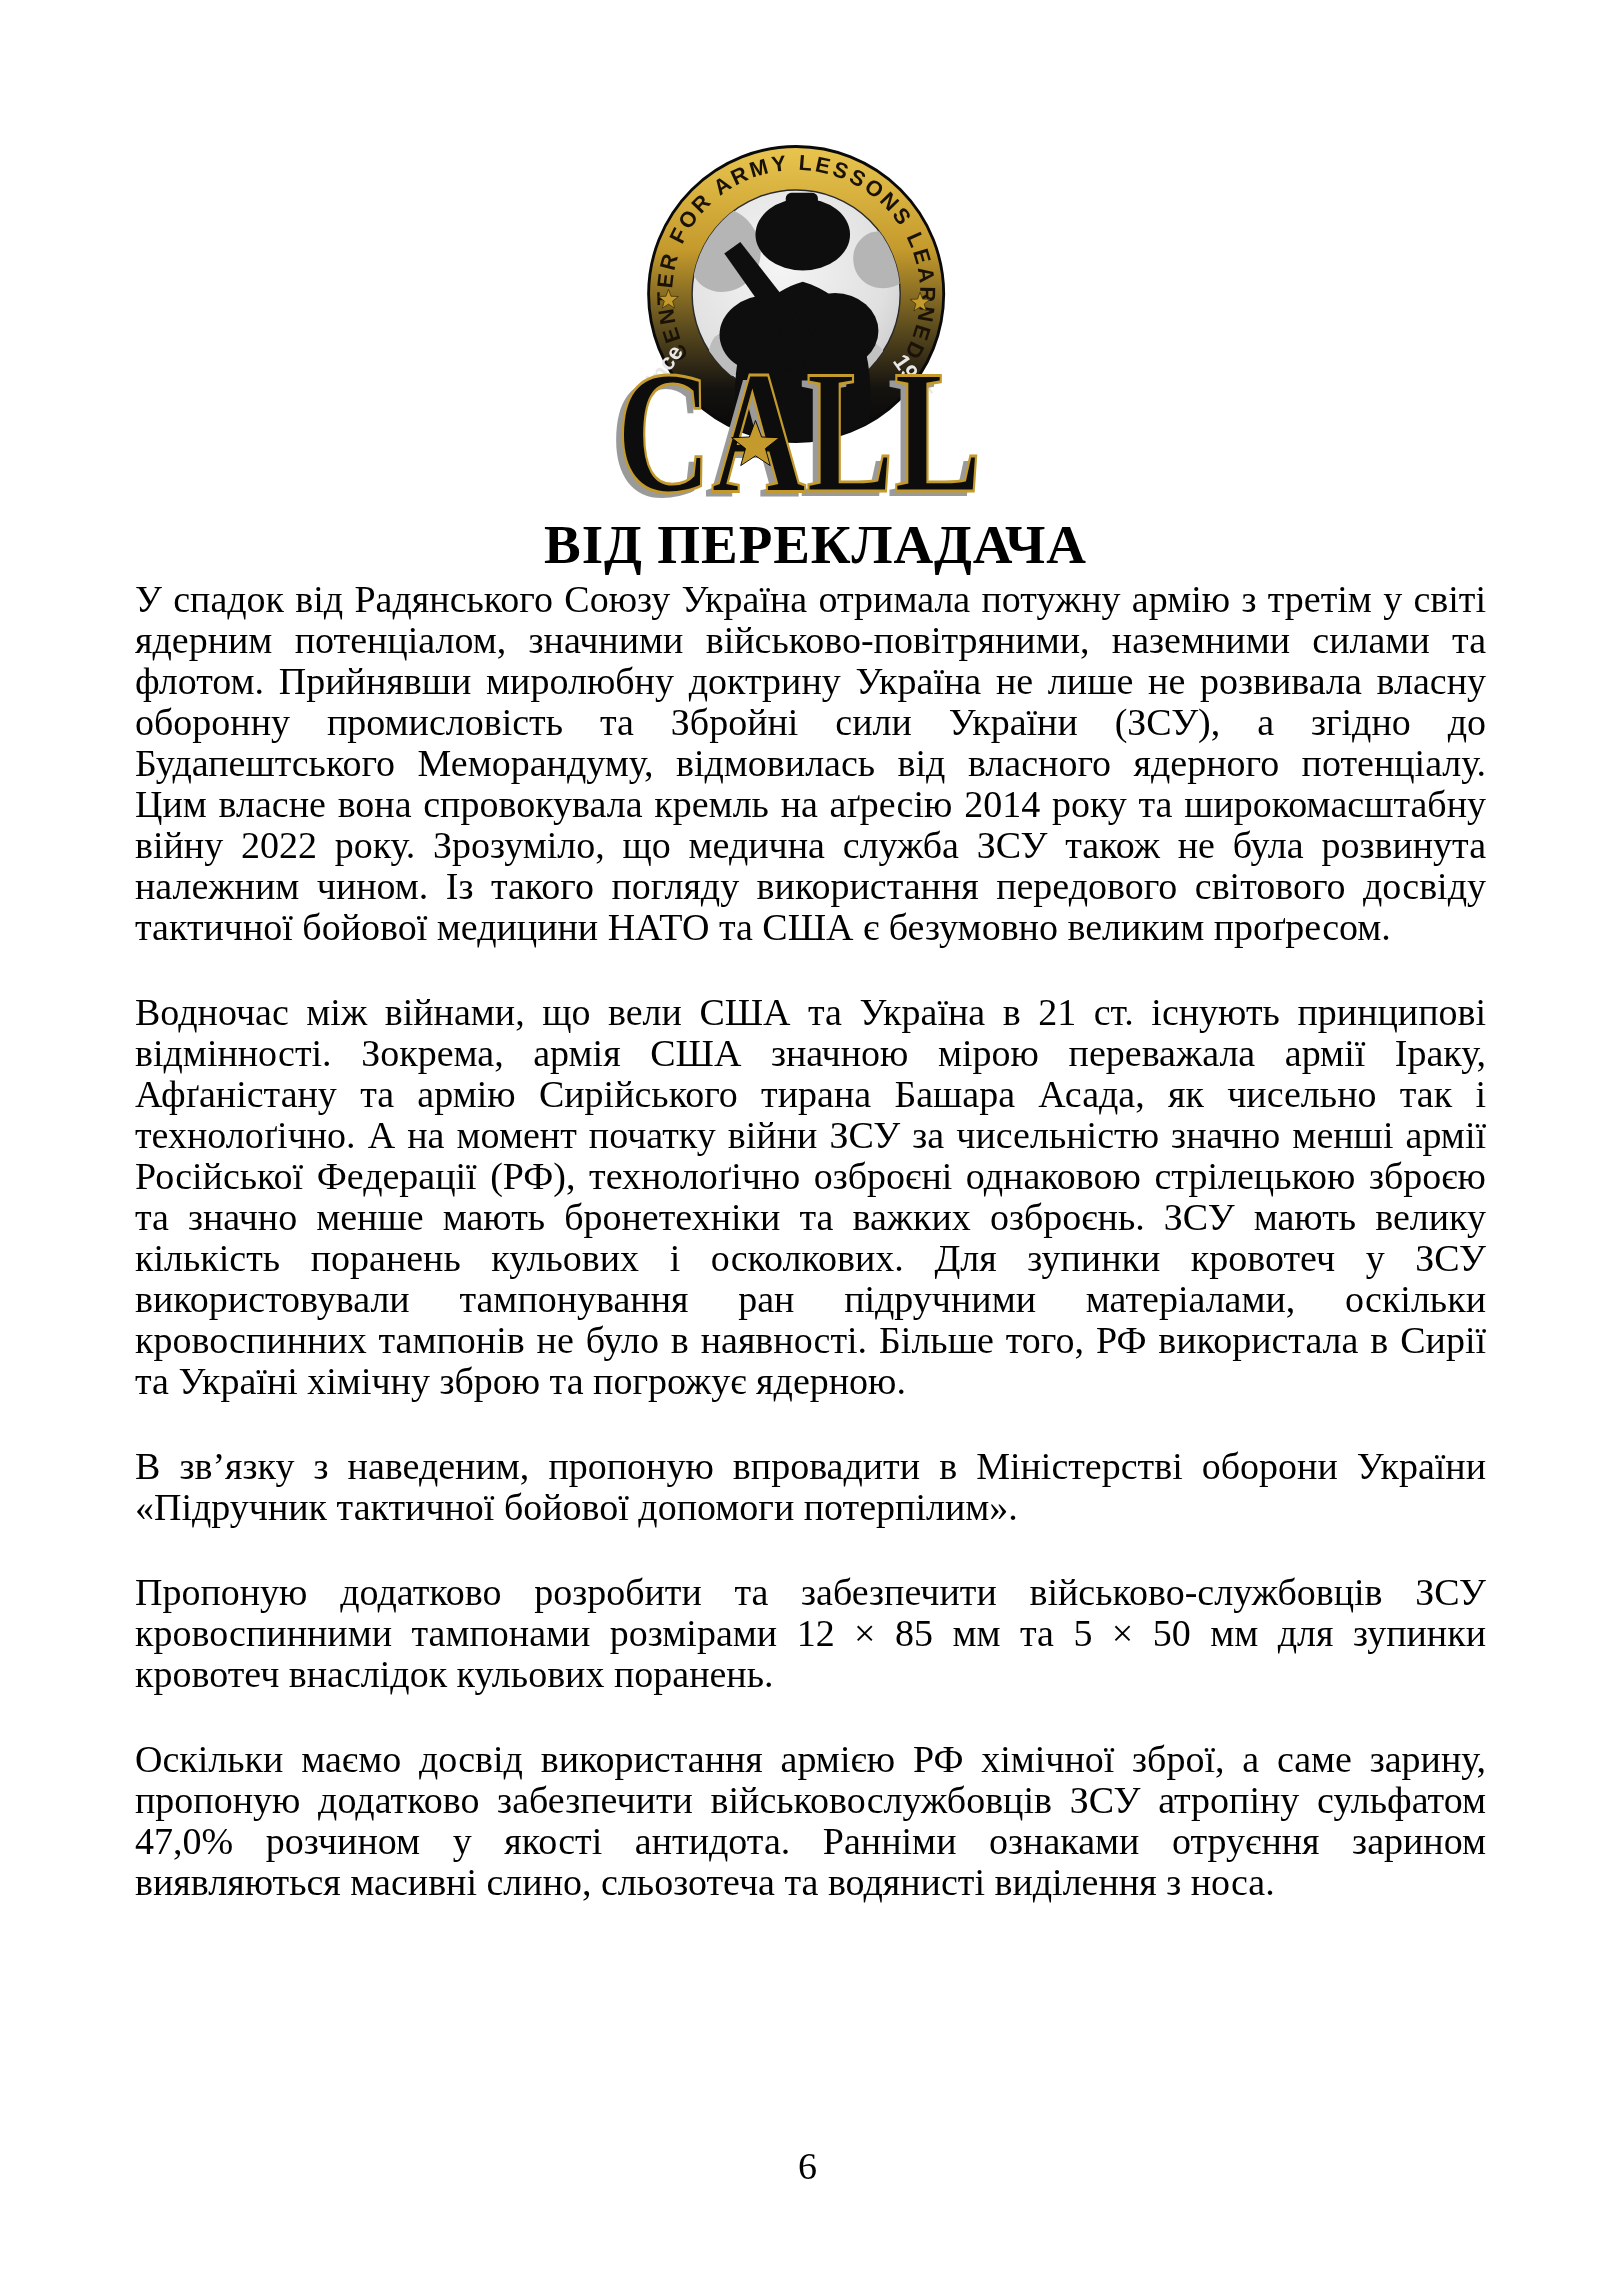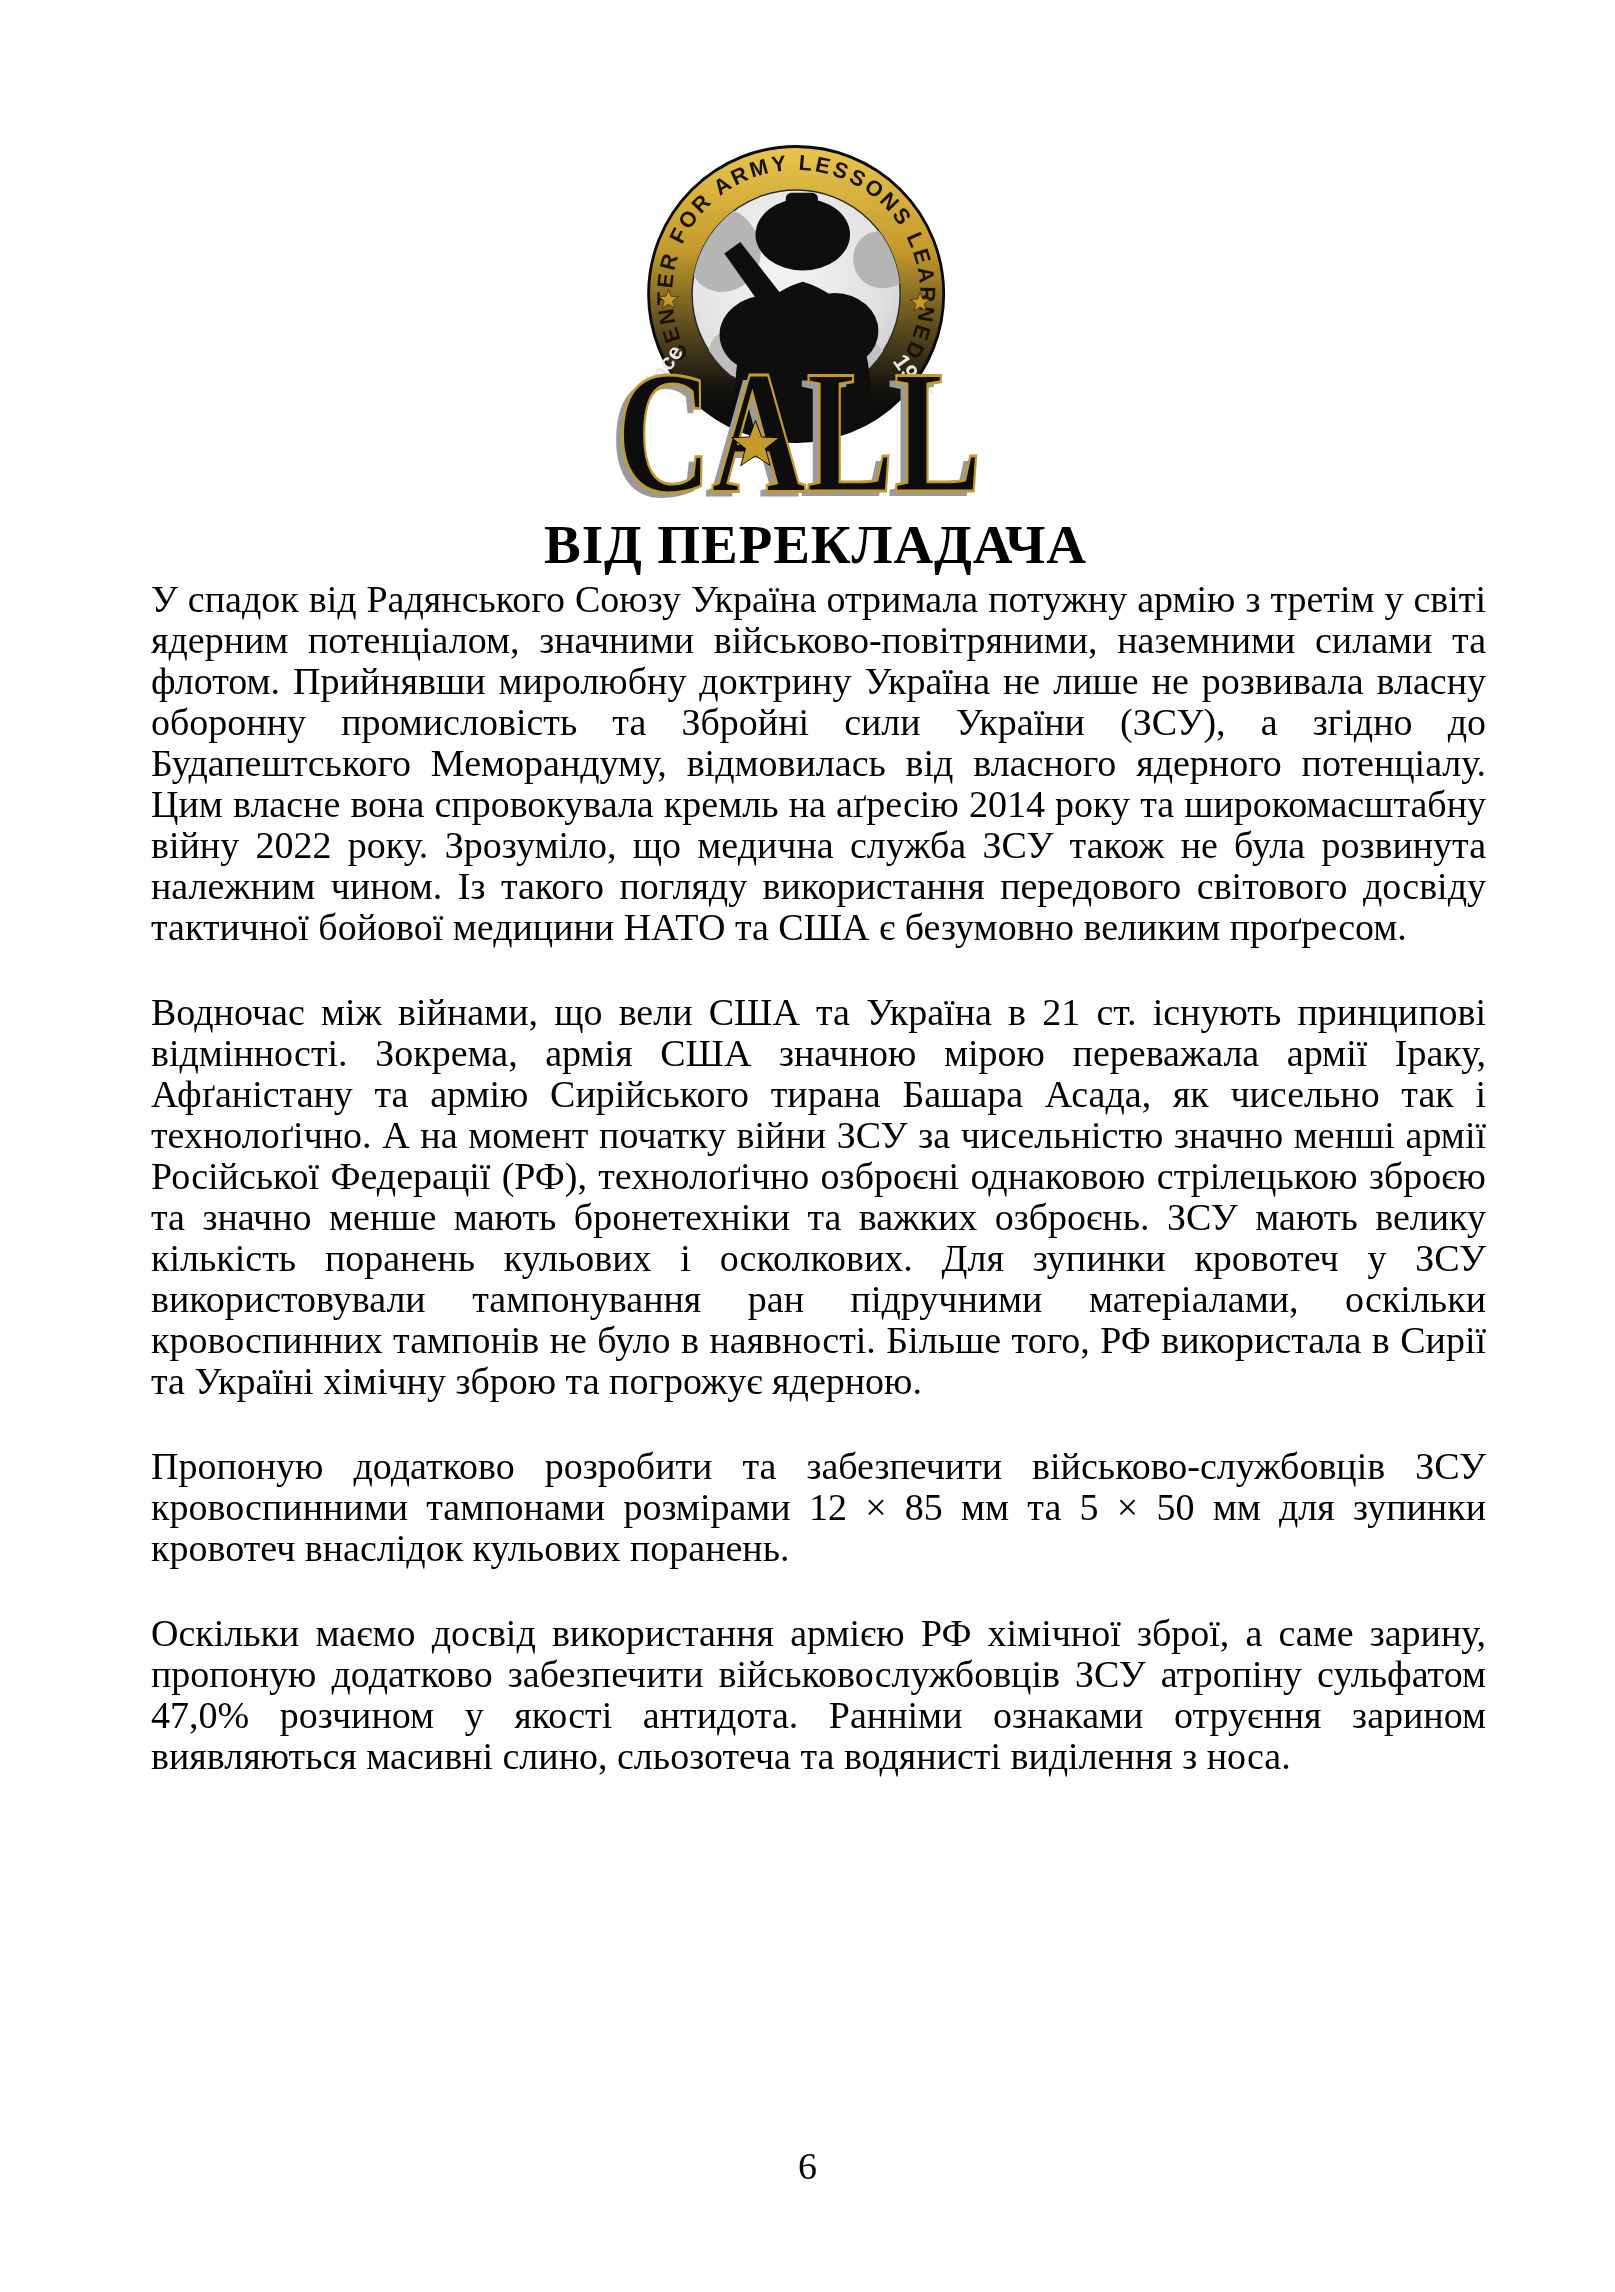--- a/index.html
+++ b/index.html
@@ -31,21 +31,21 @@
     letter-spacing:0.9px;
     font-family:"Liberation Serif","DejaVu Serif",serif;
   }
   .body-text {
     position:absolute;
     top:579px;
     left:135px;
     width:1351px;
   }
   .body-text p {
-    margin:0 0 44px 16px;
+    margin:0 0 44px 0;
     font-size:38px;
     line-height:41px;
     text-align:justify;
     text-justify:inter-word;
   }
   .page-number {
     position:absolute;
     top:2144px;
     left:0;
     width:100%;
@@ -119,20 +119,21 @@
       <text x="224" y="373" text-anchor="middle" font-family="Liberation Serif, DejaVu Serif, serif" font-size="185" font-weight="bold" textLength="386" lengthAdjust="spacingAndGlyphs" fill="#0d0d0d" stroke-width="3" stroke="#C49A2C">CALL</text>
       <use href="#star5" transform="translate(178,325) scale(2.4)" stroke="#000" stroke-width="0.4" fill="#C49A2C"></use>
     </svg>
   </div>
 
   <h1 class="doc-title">ВІД ПЕРЕКЛАДАЧА</h1>
 
   <div class="body-text">
     <p>У спадок від Радянського Союзу Україна отримала потужну армію з третім у світі ядерним потенціалом, значними військово-повітряними, наземними силами та флотом. Прийнявши миролюбну доктрину Україна не лише не розвивала власну оборонну промисловість та Збройні сили України (ЗСУ), а згідно до Будапештського Меморандуму, відмовилась від власного ядерного потенціалу. Цим власне вона спровокувала кремль на аґресію 2014 року та широкомасштабну війну 2022 року. Зрозуміло, що медична служба ЗСУ також не була розвинута належним чином. Із такого погляду використання передового світового досвіду тактичної бойової медицини НАТО та США є безумовно великим проґресом.</p>
     <p>Водночас між війнами, що вели США та Україна в 21 ст. існують принципові відмінності. Зокрема, армія США значною мірою переважала армії Іраку, Афґаністану та армію Сирійського тирана Башара Асада, як чисельно так і технолоґічно. А на момент початку війни ЗСУ за чисельністю значно менші армії Російської Федерації (РФ), технолоґічно озброєні однаковою стрілецькою зброєю та значно менше мають бронетехніки та важких озброєнь. ЗСУ мають велику кількість поранень кульових і осколкових. Для зупинки кровотеч у ЗСУ використовували тампонування ран підручними матеріалами, оскільки кровоспинних тампонів не було в наявності. Більше того, РФ використала в Сирії та Україні хімічну зброю та погрожує ядерною.</p>
+    <p>В зв’язку з наведеним, пропоную впровадити в Міністерстві оборони України «Підручник тактичної бойової допомоги потерпілим».</p>
     <p>Пропоную додатково розробити та забезпечити військово-службовців ЗСУ кровоспинними тампонами розмірами 12 × 85 мм та 5 × 50 мм для зупинки кровотеч внаслідок кульових поранень.</p>
     <p>Оскільки маємо досвід використання армією РФ хімічної зброї, а саме зарину, пропоную додатково забезпечити військовослужбовців ЗСУ атропіну сульфатом 47,0% розчином у якості антидота. Ранніми ознаками отруєння зарином виявляються масивні слино, сльозотеча та водянисті виділення з носа.</p>
   </div>
 
   <div class="page-number">6</div>
 
 </div>
 
 
 </body></html>

